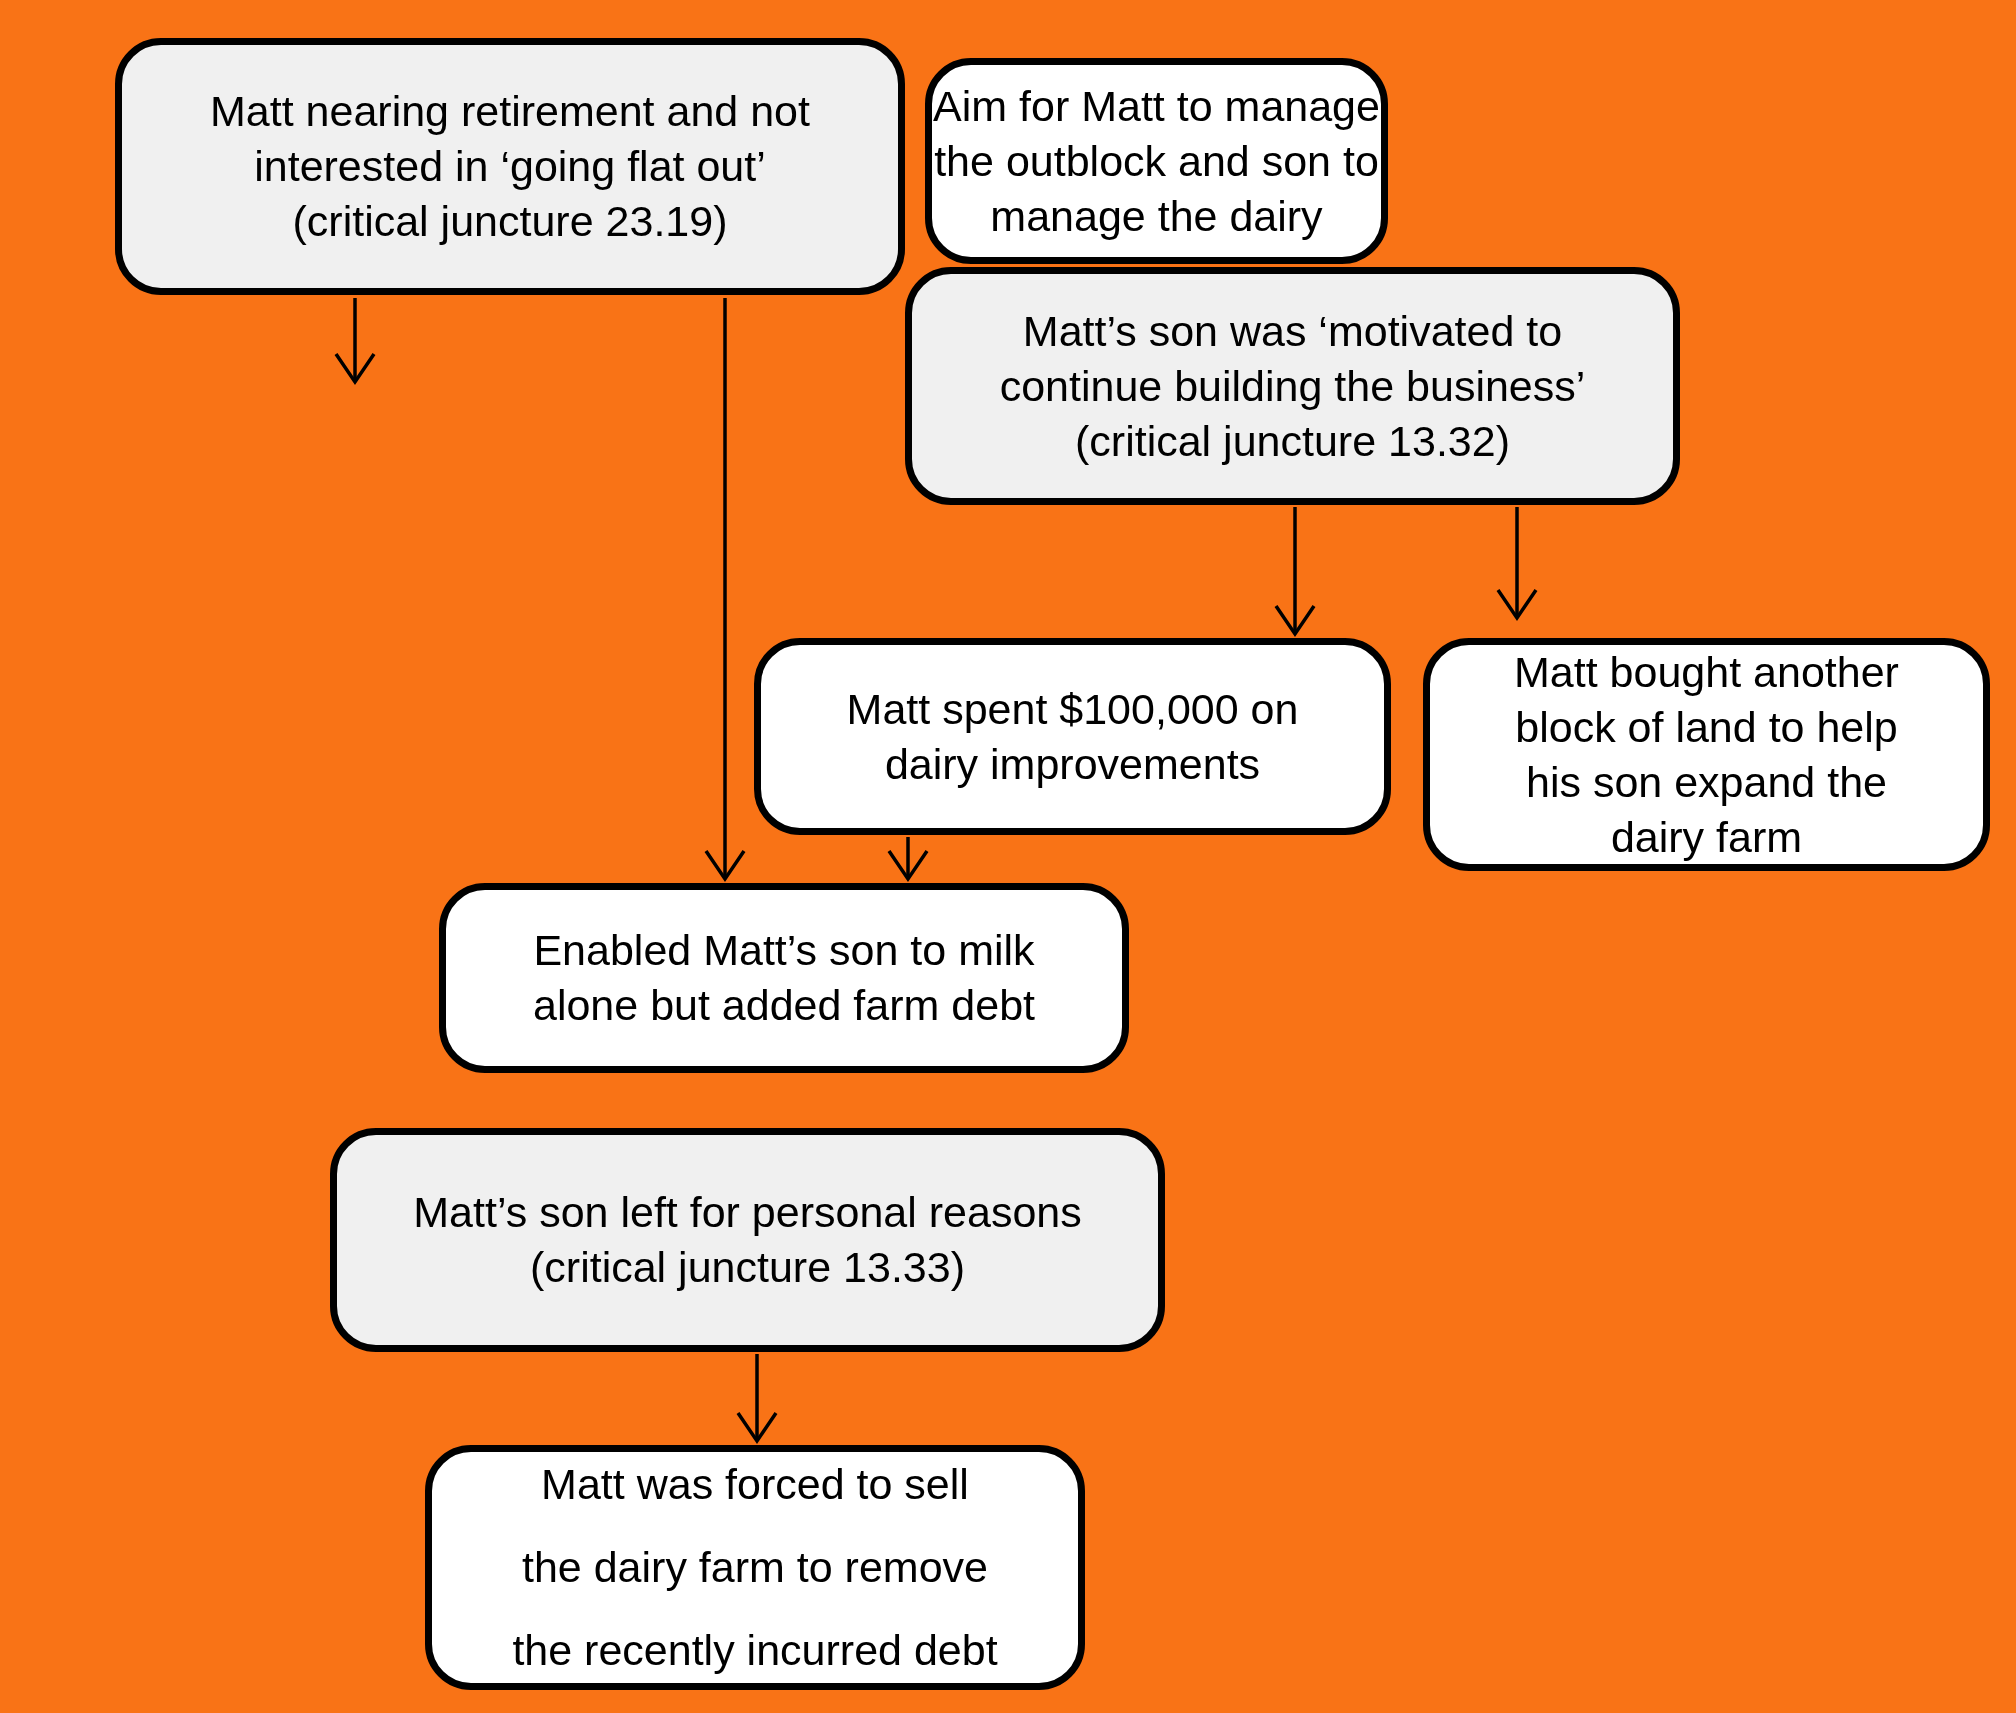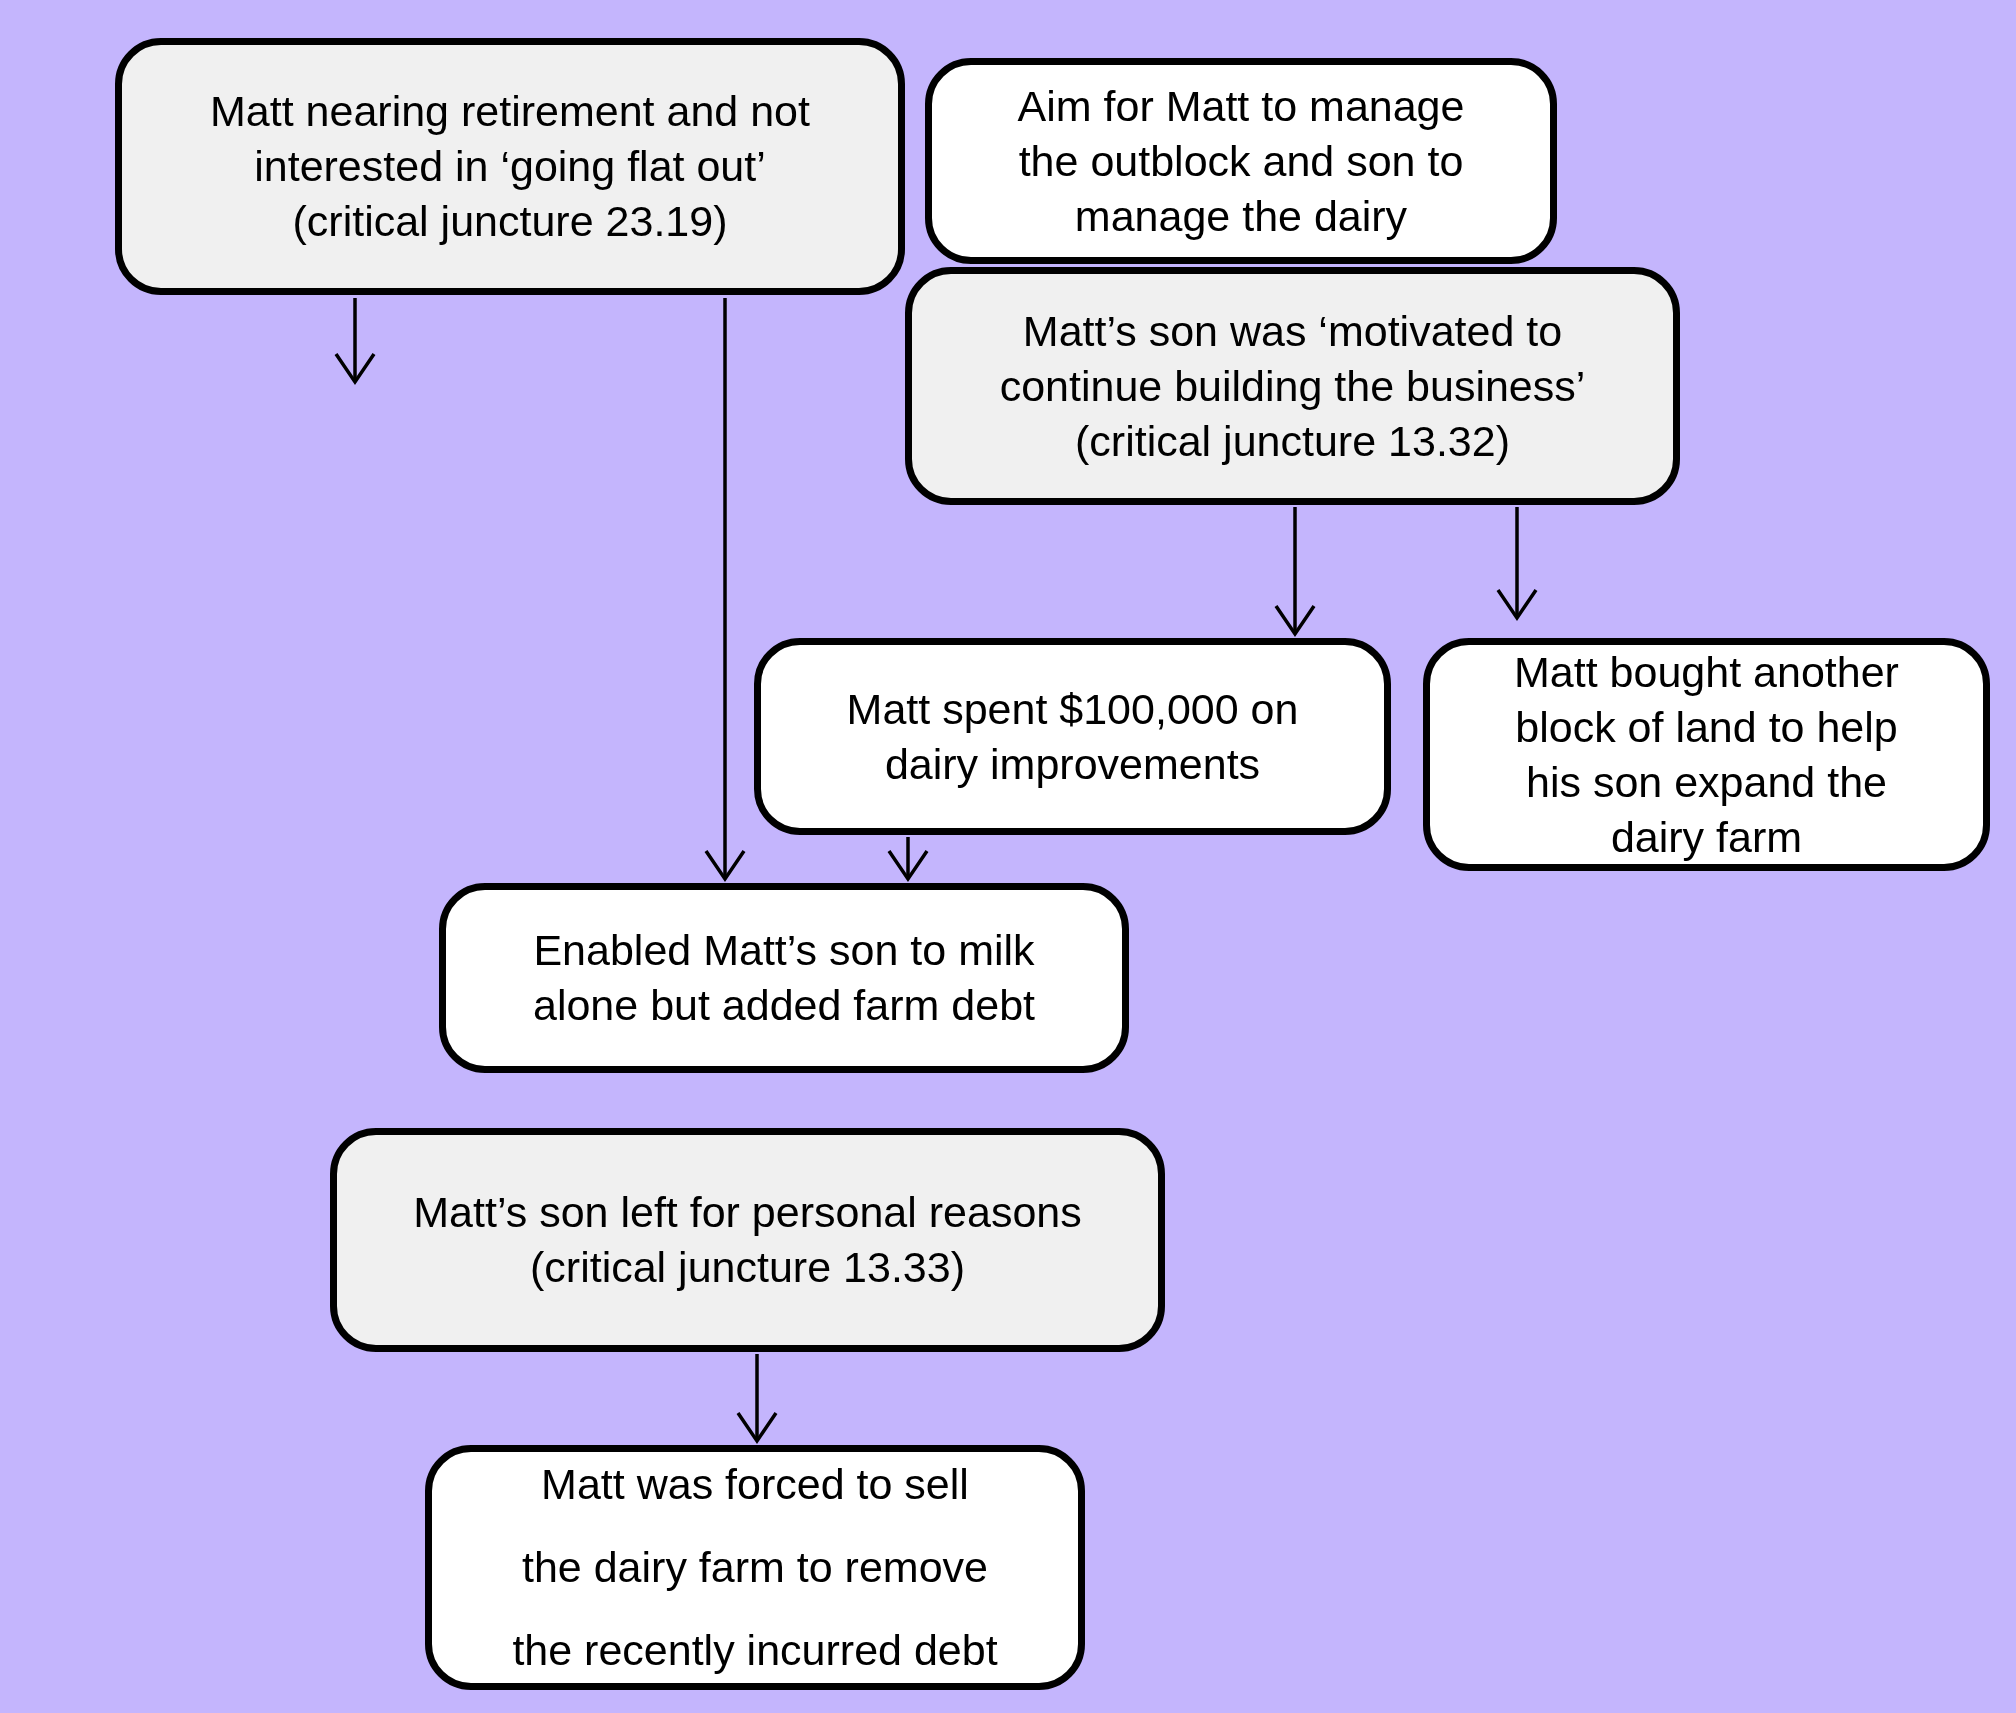--- a/index.html
+++ b/index.html
@@ -1,20 +1,20 @@
 <!DOCTYPE html>
 <html><head>
 <meta charset="utf-8">
 <style>
   html, body { margin: 0; padding: 0; background: #ffffff; }
   #canvas {
     position: relative;
     width: 2016px;
     height: 1713px;
-    background: #c4b5fd;
+    background: #f97316;
     font-family: "Liberation Sans", "DejaVu Sans", sans-serif;
     color: #000000;
     overflow: hidden;
   }
   .node {
     position: absolute;
     box-sizing: border-box;
     border: 7px solid #000000;
     border-radius: 46px;
     background: #ffffff;
@@ -46,21 +46,21 @@
 <body>
 
 <div id="canvas">
 
   <div class="node gray" style="left:115px; top:38px; width:790px; height:257px;">
     <div class="ln">Matt nearing retirement and not</div>
     <div class="ln">interested in ‘going flat out’</div>
     <div class="ln">(critical juncture 23.19)</div>
   </div>
 
-  <div class="node white" style="left:925px; top:58px; width:632px; height:206px;">
+  <div class="node white" style="left:925px; top:58px; width:463px; height:206px;">
     <div class="ln">Aim for Matt to manage</div>
     <div class="ln">the outblock and son to</div>
     <div class="ln">manage the dairy</div>
   </div>
 
   <div class="node gray" style="left:905px; top:267px; width:775px; height:238px;">
     <div class="ln">Matt’s son was ‘motivated to</div>
     <div class="ln">continue building the business’</div>
     <div class="ln">(critical juncture 13.32)</div>
   </div>

